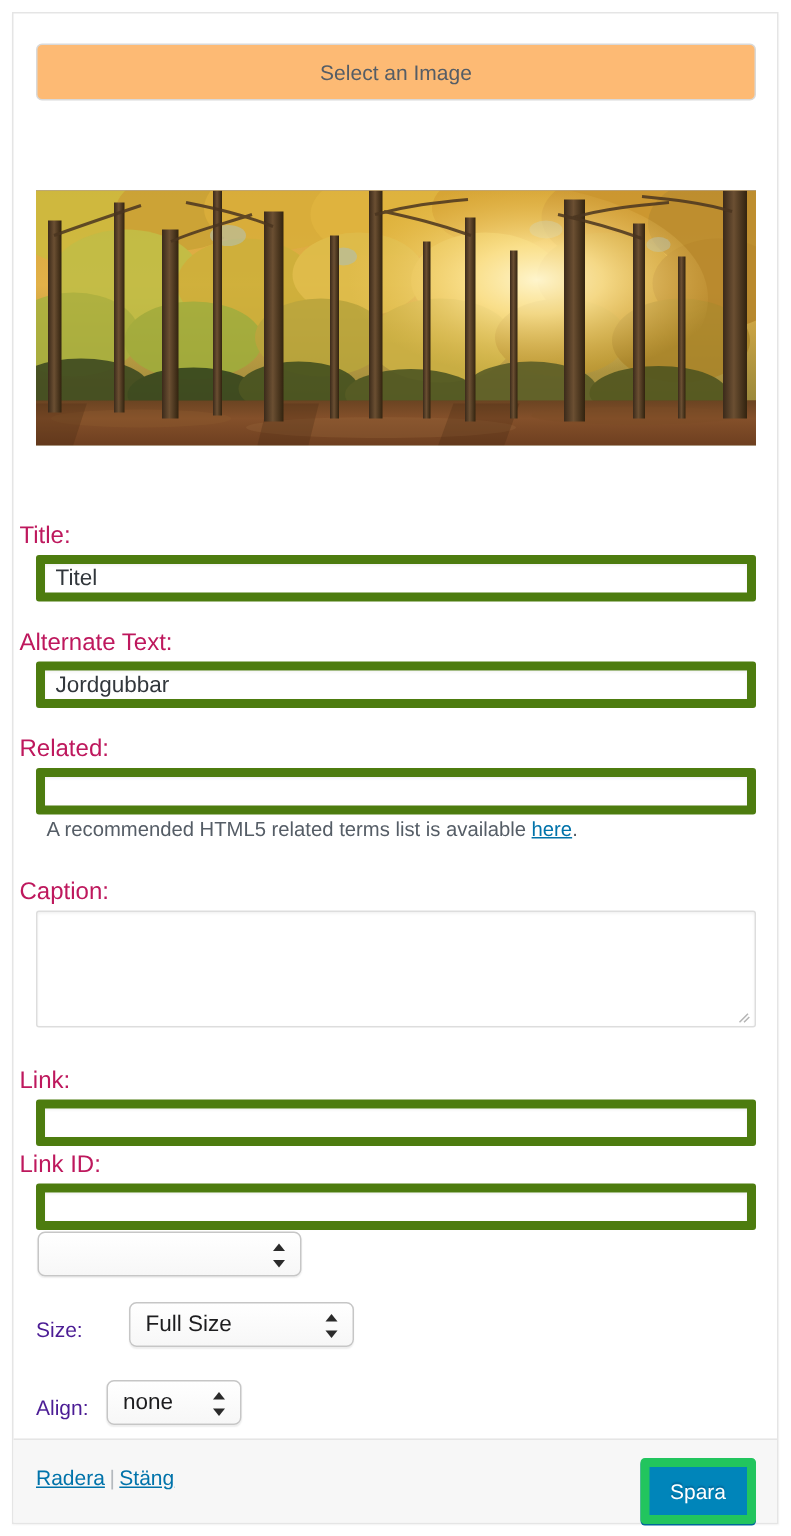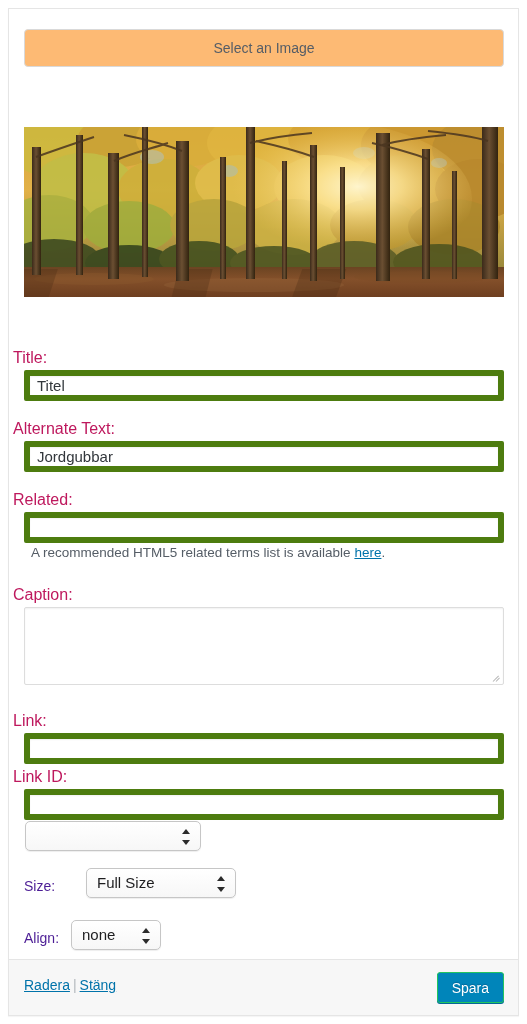--- a/index.html
+++ b/index.html
@@ -208,24 +208,24 @@
   }
   #footer-links a {
     color: #0073aa;
     text-decoration: underline;
   }
   #footer-links .sep { color: #b4b9be; padding: 0 3px; }
 
   #save-button {
     position: absolute;
     right: 14px; top: 12px;
-    height: 31px;
+    height: 44px;
     padding: 0 14px;
     background: #0085ba;
-    border: 1px solid #22c55e;
+    border: 6px solid #22c55e;
     border-radius: 3px;
     box-shadow: 0 1px 0 #006799;
     color: #ffffff;
     font-size: 14px;
     font-family: "Liberation Sans", sans-serif;
     text-shadow: 0 -1px 1px #006799;
     cursor: pointer;
   }
 </style>
 </head>

